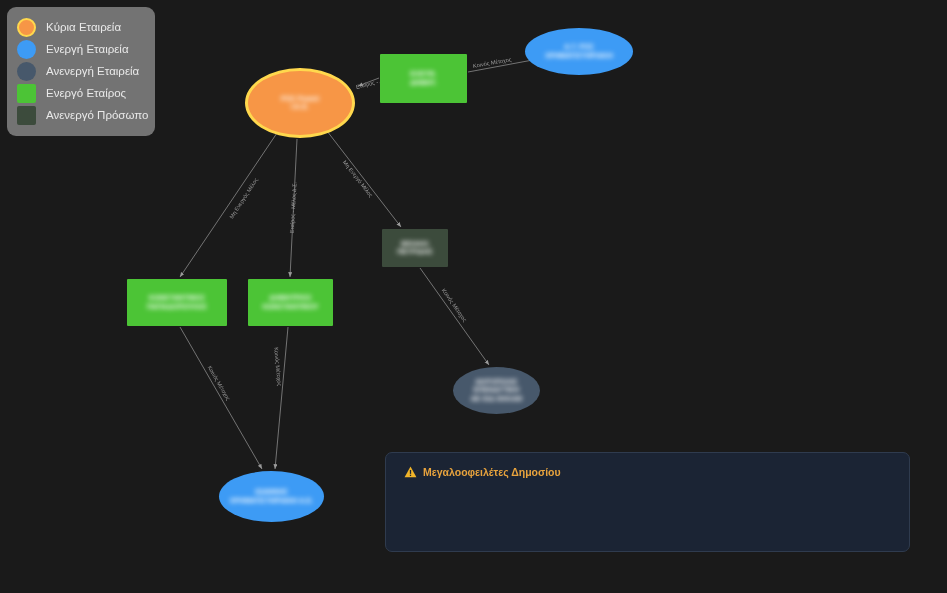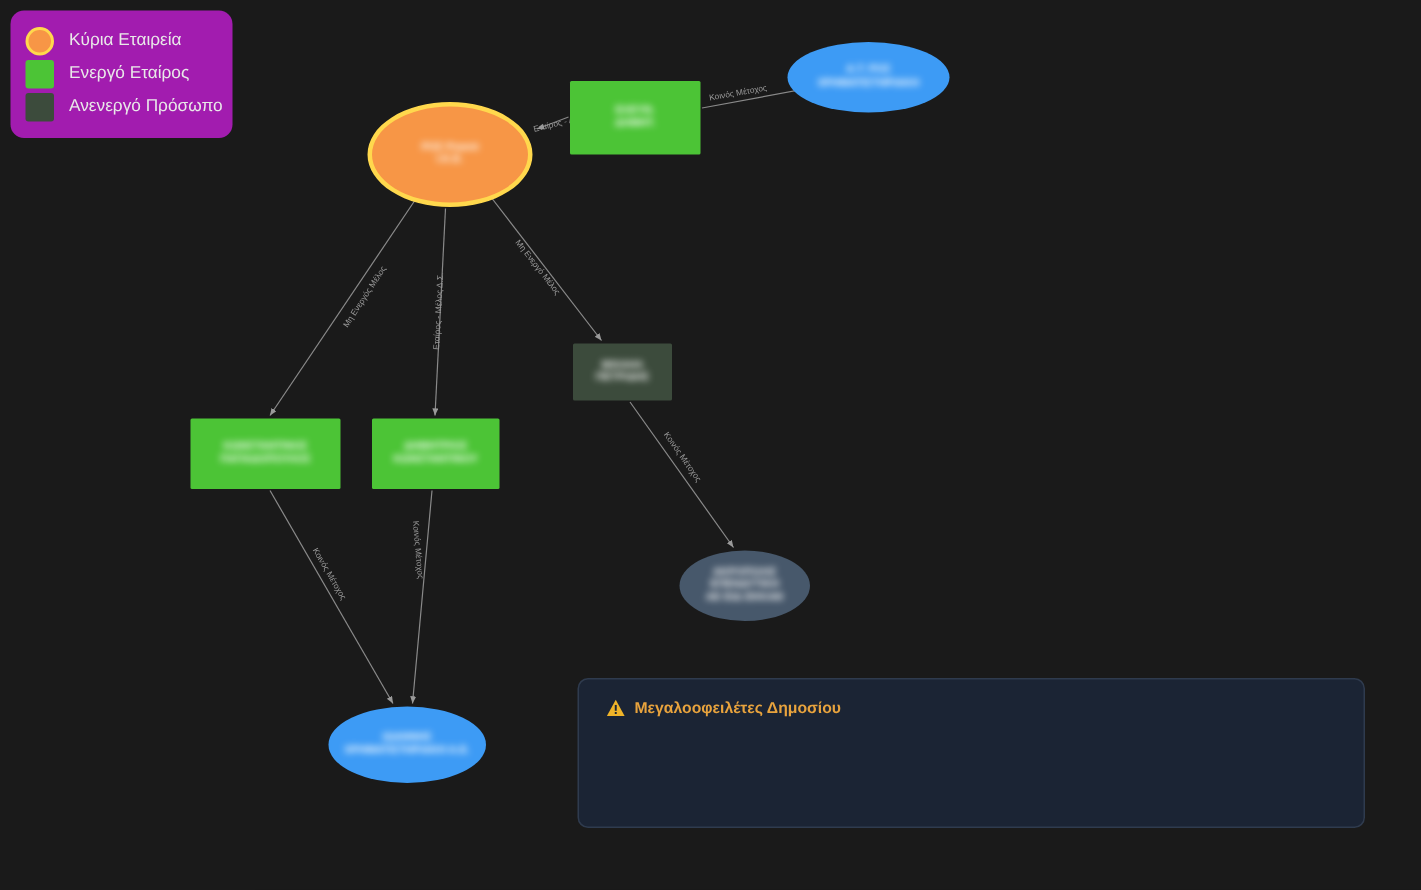--- a/index.html
+++ b/index.html
@@ -21,21 +21,21 @@
     position: absolute;
     inset: 0;
     width: 947px; height: 593px;
   }
 
   
   #legend {
     position: absolute;
     left: 7px; top: 7px;
     width: 148px;
-    background: #a21caf;
+    background: #737373;
     border-radius: 9px;
     padding: 9px 10px 10px 10px;
     z-index: 40;
   }
   .legend-row {
     display: flex;
     align-items: center;
     height: 22px;
     margin-bottom: 0px;
   }
@@ -224,21 +224,29 @@
 
   </div>
 
   <div id="legend">
 
     <div class="legend-row">
       <span class="legend-swatch circle" style="background:#f79646; border:2px solid #ffd84d;"></span>
       <span class="legend-label">Κύρια Εταιρεία</span>
     </div>
 
-
+    <div class="legend-row">
+      <span class="legend-swatch circle" style="background:#3d9bf5;"></span>
+      <span class="legend-label">Ενεργή Εταιρεία</span>
+    </div>
+
+    <div class="legend-row">
+      <span class="legend-swatch circle" style="background:#47586b;"></span>
+      <span class="legend-label">Ανενεργή Εταιρεία</span>
+    </div>
 
     <div class="legend-row">
       <span class="legend-swatch square" style="background:#4cc436;"></span>
       <span class="legend-label">Ενεργό Εταίρος</span>
     </div>
 
     <div class="legend-row">
       <span class="legend-swatch square" style="background:#3c4b3c;"></span>
       <span class="legend-label">Ανενεργό Πρόσωπο</span>
     </div>

